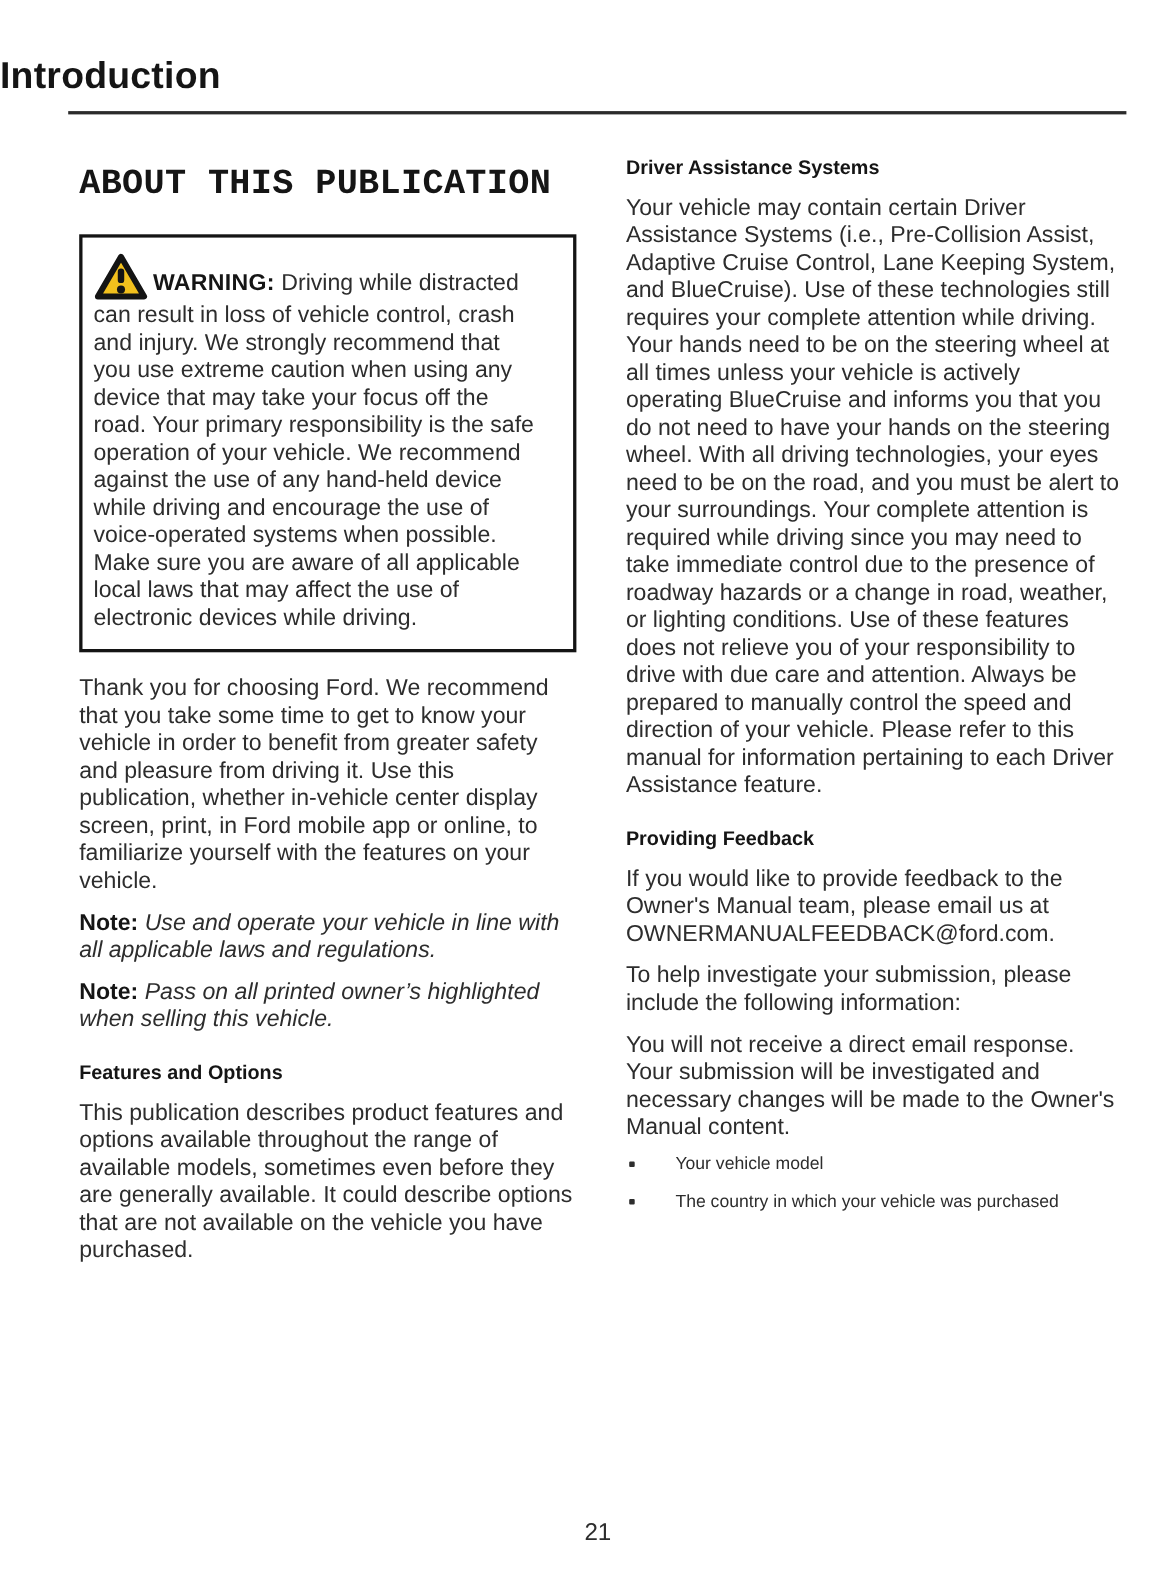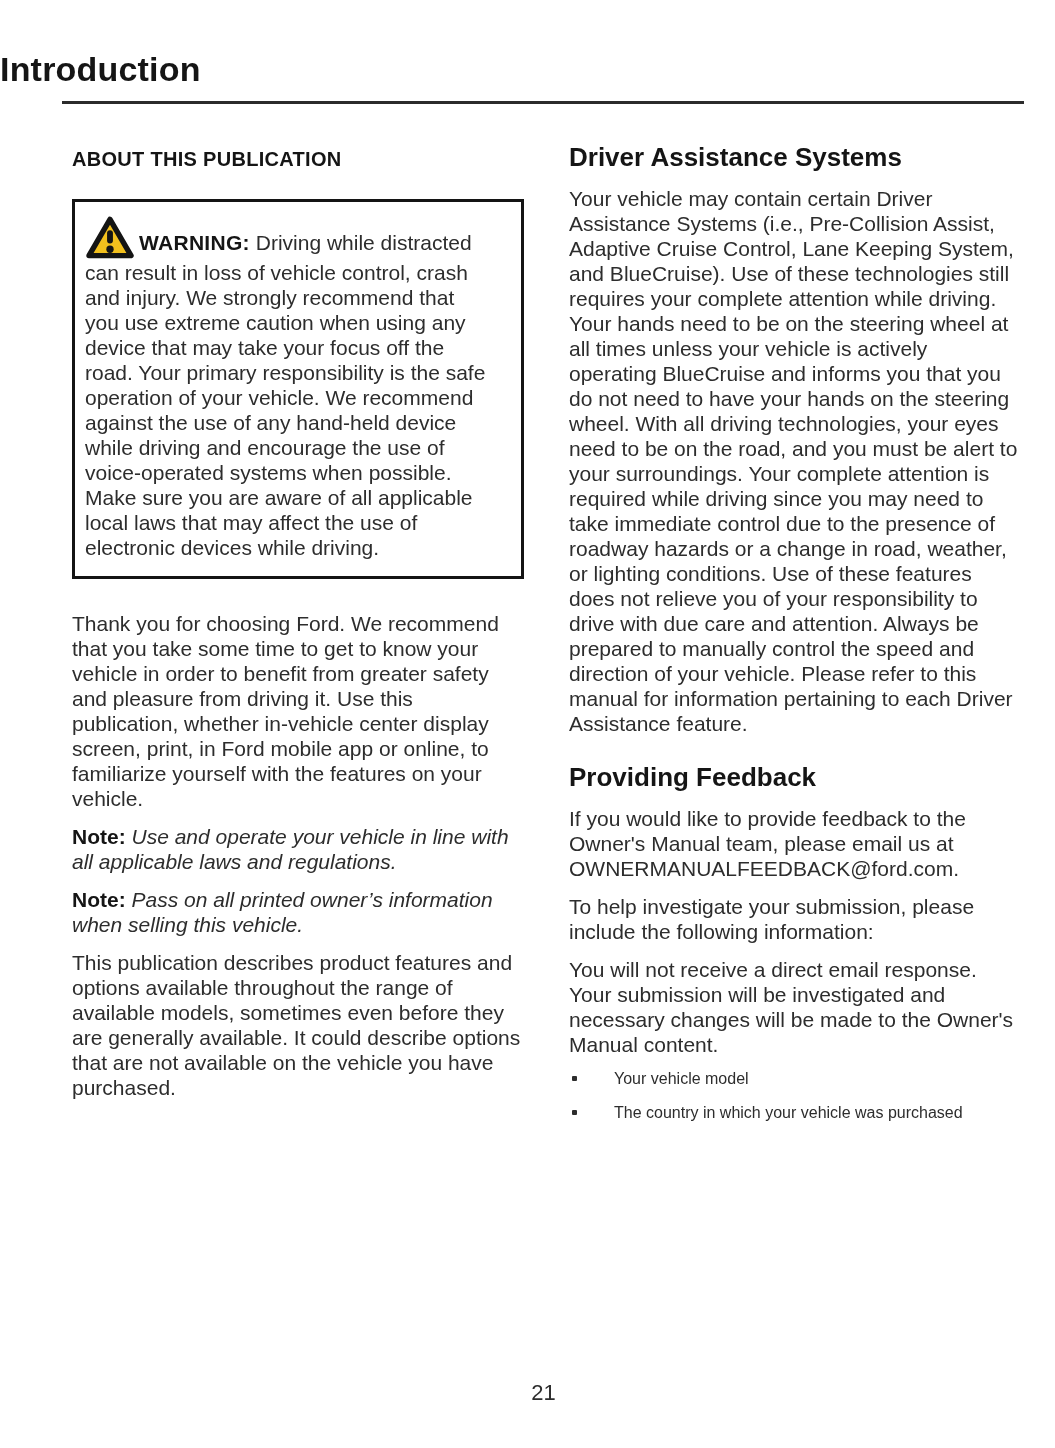--- a/index.html
+++ b/index.html
@@ -30,28 +30,29 @@
   }
   .columns {
     display: flex;
     margin: 38px 0 0 72px;
     gap: 45px;
   }
   .col-left  { width: 452px; }
   .col-right { width: 450px; }
 
   .section-heading {
-    font-size: 20px;
+    font-size: 32px;
     font-weight: 800;
     color: #151515;
     letter-spacing: 0.3px;
     margin: 6px 0 0 0;
+    font-family: Liberation Mono, monospace;
   }
   .sub-heading {
-    font-size: 26px;
+    font-size: 18px;
     font-weight: 800;
     color: #151515;
     margin: 26px 0 6px 0;
   }
   .col-right .sub-heading.first { margin-top: 0; }
 
   p, .para {
     font-size: 21px;
     line-height: 25px;
     margin: 13px 0 0 0;
@@ -125,31 +126,32 @@
       <p class="warning-para">
         <svg class="warning-icon-svg" viewBox="0 0 100 90">
           <path d="M50 7 L93 81 H7 Z" fill="#f2c01d" stroke="#141414" stroke-width="11" stroke-linejoin="round"></path>
           <rect x="44" y="29" width="12" height="27" rx="6" fill="#141414"></rect>
           <circle cx="50" cy="68" r="7.5" fill="#141414"></circle>
         </svg><span class="warning-label">WARNING:</span>
         <span>Driving while distracted can result in loss of vehicle control, crash and injury. We strongly recommend that you use extreme caution when using any device that may take your focus off the road. Your primary responsibility is the safe operation of your vehicle. We recommend against the use of any hand-held device while driving and encourage the use of voice-operated systems when possible. Make sure you are aware of all applicable local laws that may affect the use of electronic devices while driving.</span>
       </p>
     </div>
 
-    <p style="margin-top:32px">Thank you for choosing Ford.  We recommend that you take some time to get to know your vehicle in order to benefit from greater safety and pleasure from driving it.  Use this publication, whether in-vehicle center display screen, print, in Ford mobile app or online, to familiarize yourself with the features on your vehicle.</p>
+    <p style="margin-top:20px">Thank you for choosing Ford.  We recommend that you take some time to get to know your vehicle in order to benefit from greater safety and pleasure from driving it.  Use this publication, whether in-vehicle center display screen, print, in Ford mobile app or online, to familiarize yourself with the features on your vehicle.</p>
 
     <p class="note-para">
       <span class="note-label">Note:</span>
       <span class="note-text">Use and operate your vehicle in line with all applicable laws and regulations.</span>
     </p>
     <p class="note-para">
       <span class="note-label">Note:</span>
-      <span class="note-text">Pass on all printed owner’s information when selling this vehicle.</span>
+      <span class="note-text">Pass on all printed owner’s highlighted when selling this vehicle.</span>
     </p>
 
+    <div class="sub-heading">Features and Options</div>
     <p>This publication describes product features and options available throughout the range of available models, sometimes even before they are generally available. It could describe options that are not available on the vehicle you have purchased.</p>
   </div>
 
   <div class="col-right">
     <div class="sub-heading first">Driver Assistance Systems</div>
     <p>Your vehicle may contain certain Driver Assistance Systems (i.e., Pre-Collision Assist, Adaptive Cruise Control, Lane Keeping System, and BlueCruise).  Use of these technologies still requires your complete attention while driving. Your hands need to be on the steering wheel at all times unless your vehicle is actively operating BlueCruise and informs you that you do not need to have your hands on the steering wheel. With all driving technologies, your eyes need to be on the road, and you must be alert to your surroundings. Your complete attention is required while driving since you may need to take immediate control due to the presence of roadway hazards or a change in road, weather, or lighting conditions. Use of these features does not relieve you of your responsibility to drive with due care and attention. Always be prepared to manually control the speed and direction of your vehicle. Please refer to this manual for information pertaining to each Driver Assistance feature.</p>
 
     <div class="sub-heading">Providing Feedback</div>
     <p>If you would like to provide feedback to the Owner's Manual team, please email us at OWNERMANUALFEEDBACK@ford.com.</p>
     <p>To help investigate your submission, please include the following information:</p>

